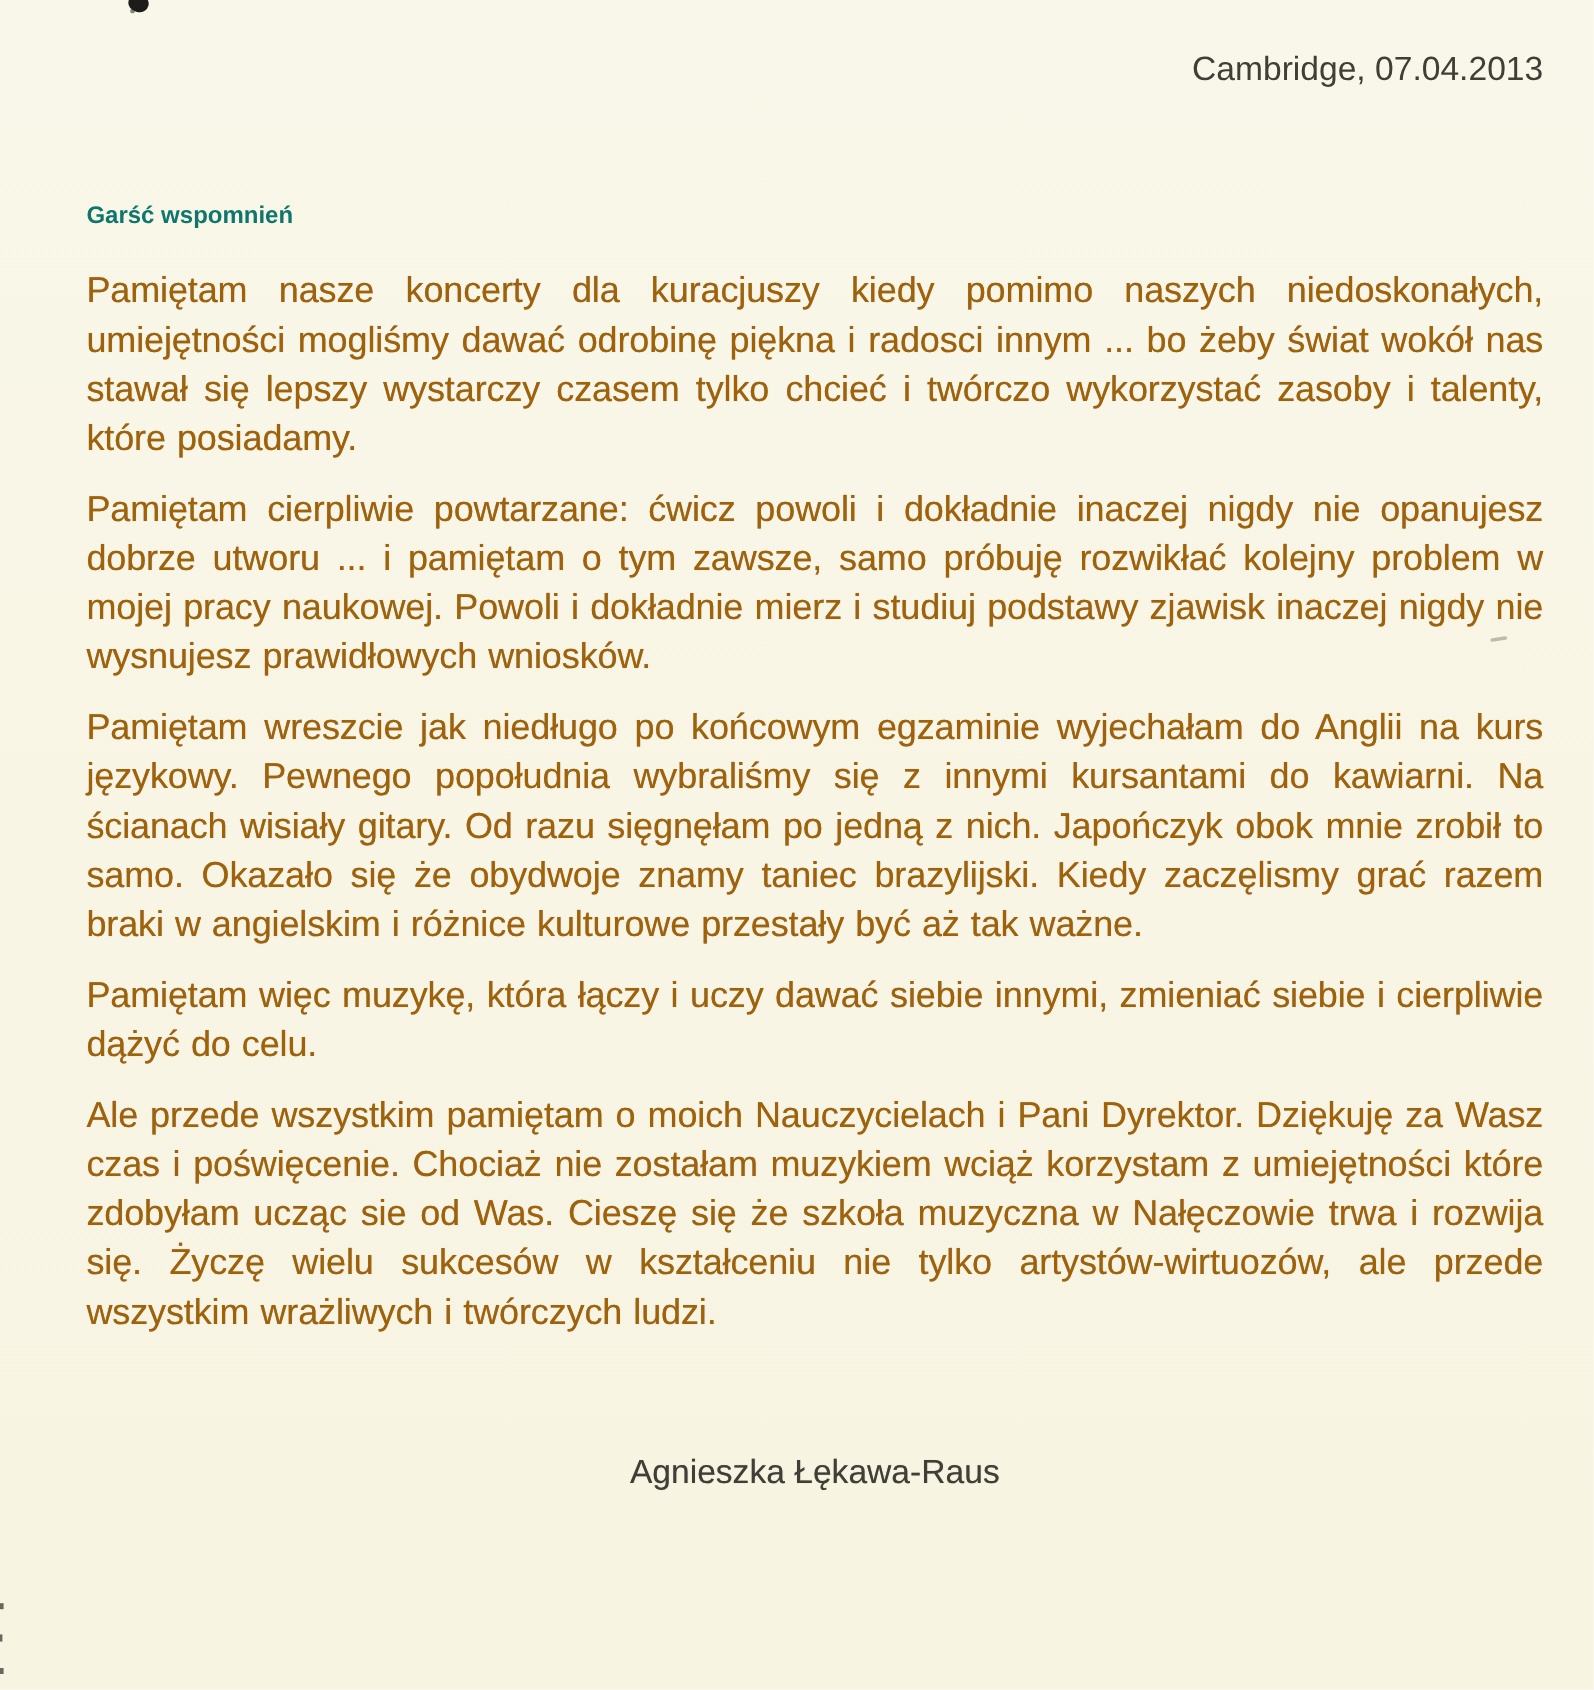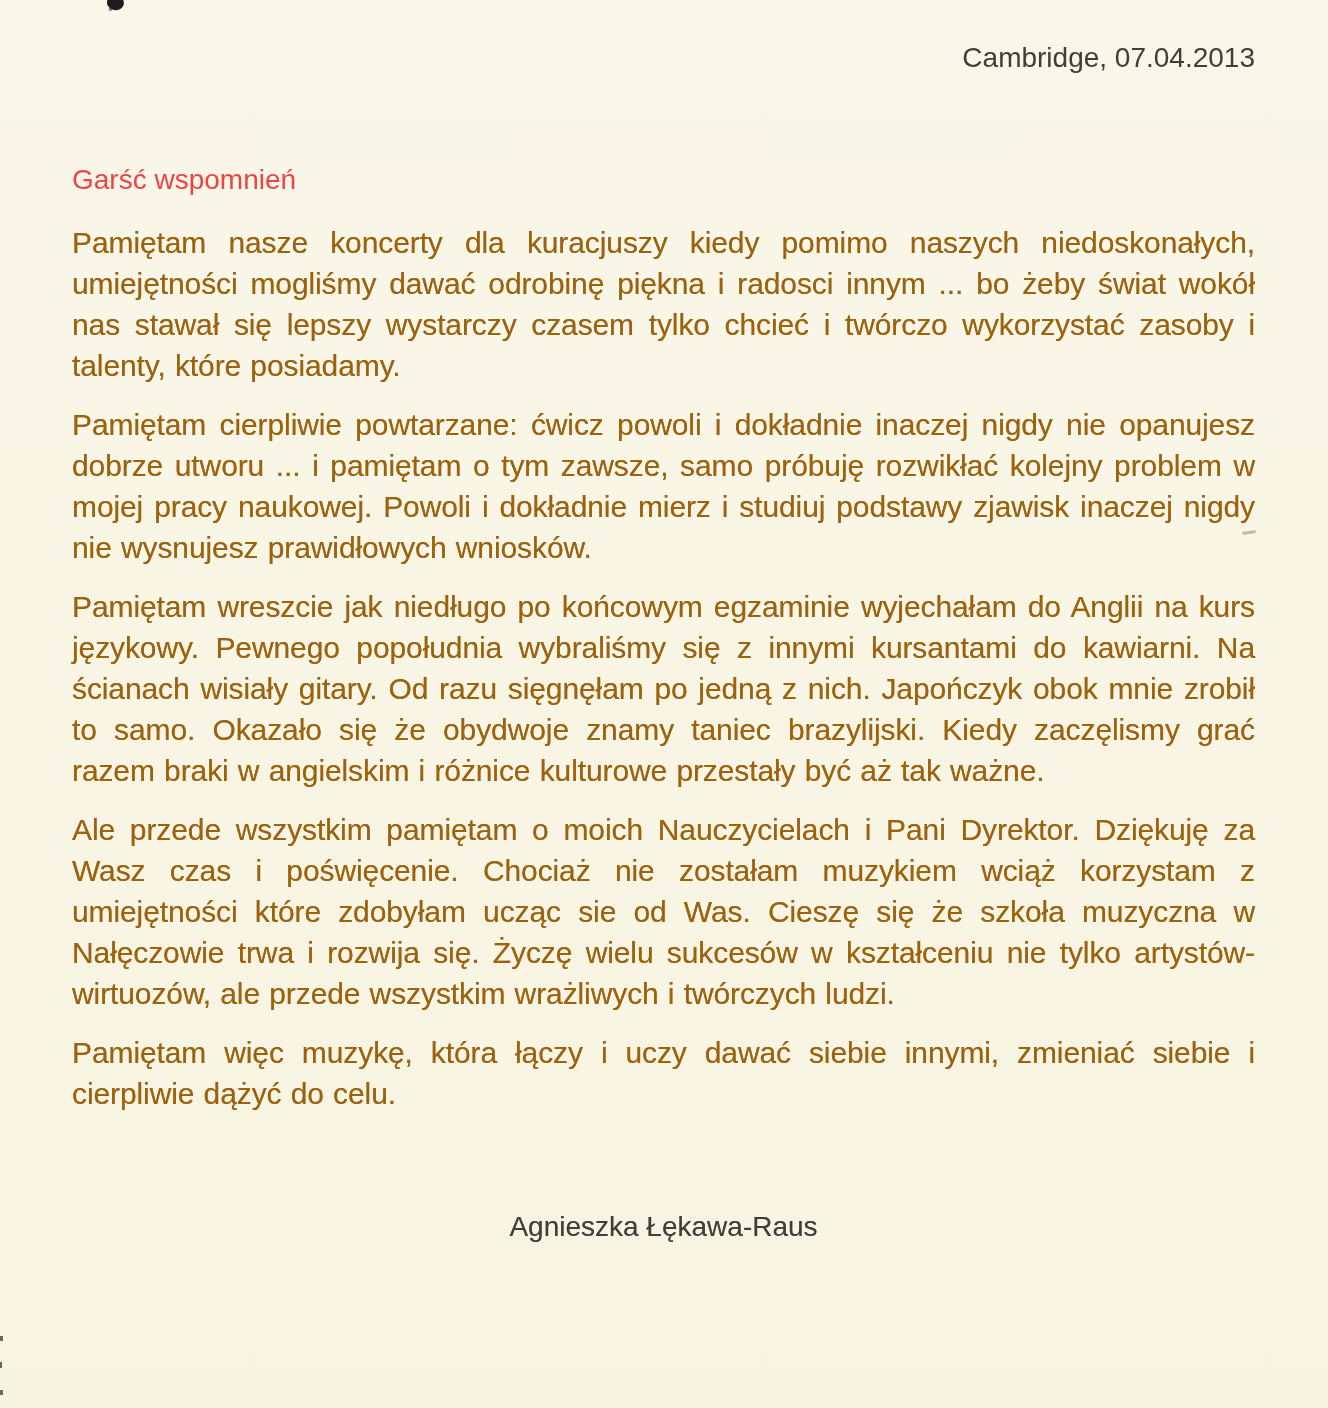--- a/index.html
+++ b/index.html
@@ -11,35 +11,36 @@
     height: 1408px;
     background: linear-gradient(180deg, #f9f7e9 0%, #f8f5e4 55%, #f7f4e2 100%);
     font-family: "Liberation Sans", "DejaVu Sans", sans-serif;
     color: #3b3a33;
     position: relative;
     overflow: hidden;
   }
   .paper {
     position: absolute;
     inset: 0;
-    padding: 0 73px 0 72px;
+    padding: 0 42px 0 72px;
     box-sizing: border-box;
   }
   .date {
     margin-top: 40px;
     text-align: right;
     font-size: 28px;
     line-height: 36px;
     color: #3f3e37;
   }
   .title {
     margin-top: 88px;
-    font-size: 28px;
+    font-size: 20px;
     line-height: 32px;
-    color: #ef4444;
+    color: #0f766e;
+    font-weight: bold;
   }
   .body-text {
     margin-top: 26px;
   }
   .body-text p {
     margin: 0 0 18px 0;
     font-size: 30px;
     line-height: 41px;
     text-align: justify;
     color: #a16207;
@@ -106,19 +107,19 @@
   <div class="faint-mark"></div>
 
   <div class="date">Cambridge, 07.04.2013</div>
 
   <div class="title">Garść wspomnień</div>
 
   <div class="body-text">
     <p>Pamiętam nasze koncerty dla kuracjuszy kiedy pomimo naszych niedoskonałych, umiejętności mogliśmy dawać odrobinę piękna i radosci innym ... bo żeby świat wokół nas stawał się lepszy wystarczy czasem tylko chcieć i twórczo wykorzystać zasoby i talenty, które posiadamy.</p>
     <p>Pamiętam cierpliwie powtarzane: ćwicz powoli i dokładnie inaczej nigdy nie opanujesz dobrze utworu ... i pamiętam o tym zawsze, samo próbuję rozwikłać kolejny problem w mojej pracy naukowej. Powoli i dokładnie mierz i studiuj podstawy zjawisk inaczej nigdy nie wysnujesz prawidłowych wniosków.</p>
     <p>Pamiętam wreszcie jak niedługo po końcowym egzaminie wyjechałam do Anglii na kurs językowy. Pewnego popołudnia wybraliśmy się z innymi kursantami do kawiarni. Na ścianach wisiały gitary. Od razu sięgnęłam po jedną z nich. Japończyk obok mnie zrobił to samo. Okazało się że obydwoje znamy taniec brazylijski. Kiedy zaczęlismy grać razem braki w angielskim i różnice kulturowe przestały być aż tak ważne.</p>
+    <p>Pamiętam więc muzykę, która łączy i uczy dawać siebie innymi, zmieniać siebie i cierpliwie dążyć do celu.</p>
     <p>Ale przede wszystkim pamiętam o moich Nauczycielach i Pani Dyrektor. Dziękuję za Wasz czas i poświęcenie. Chociaż nie zostałam muzykiem wciąż korzystam z umiejętności które zdobyłam ucząc sie od Was. Cieszę się że szkoła muzyczna w Nałęczowie trwa i rozwija się. Życzę wielu sukcesów w kształceniu nie tylko artystów-wirtuozów, ale przede wszystkim wrażliwych i twórczych ludzi.</p>
-    <p>Pamiętam więc muzykę, która łączy i uczy dawać siebie innymi, zmieniać siebie i cierpliwie dążyć do celu.</p>
   </div>
 
   <div class="signature">Agnieszka Łękawa-Raus</div>
 
 </div>
 
 </body></html>

